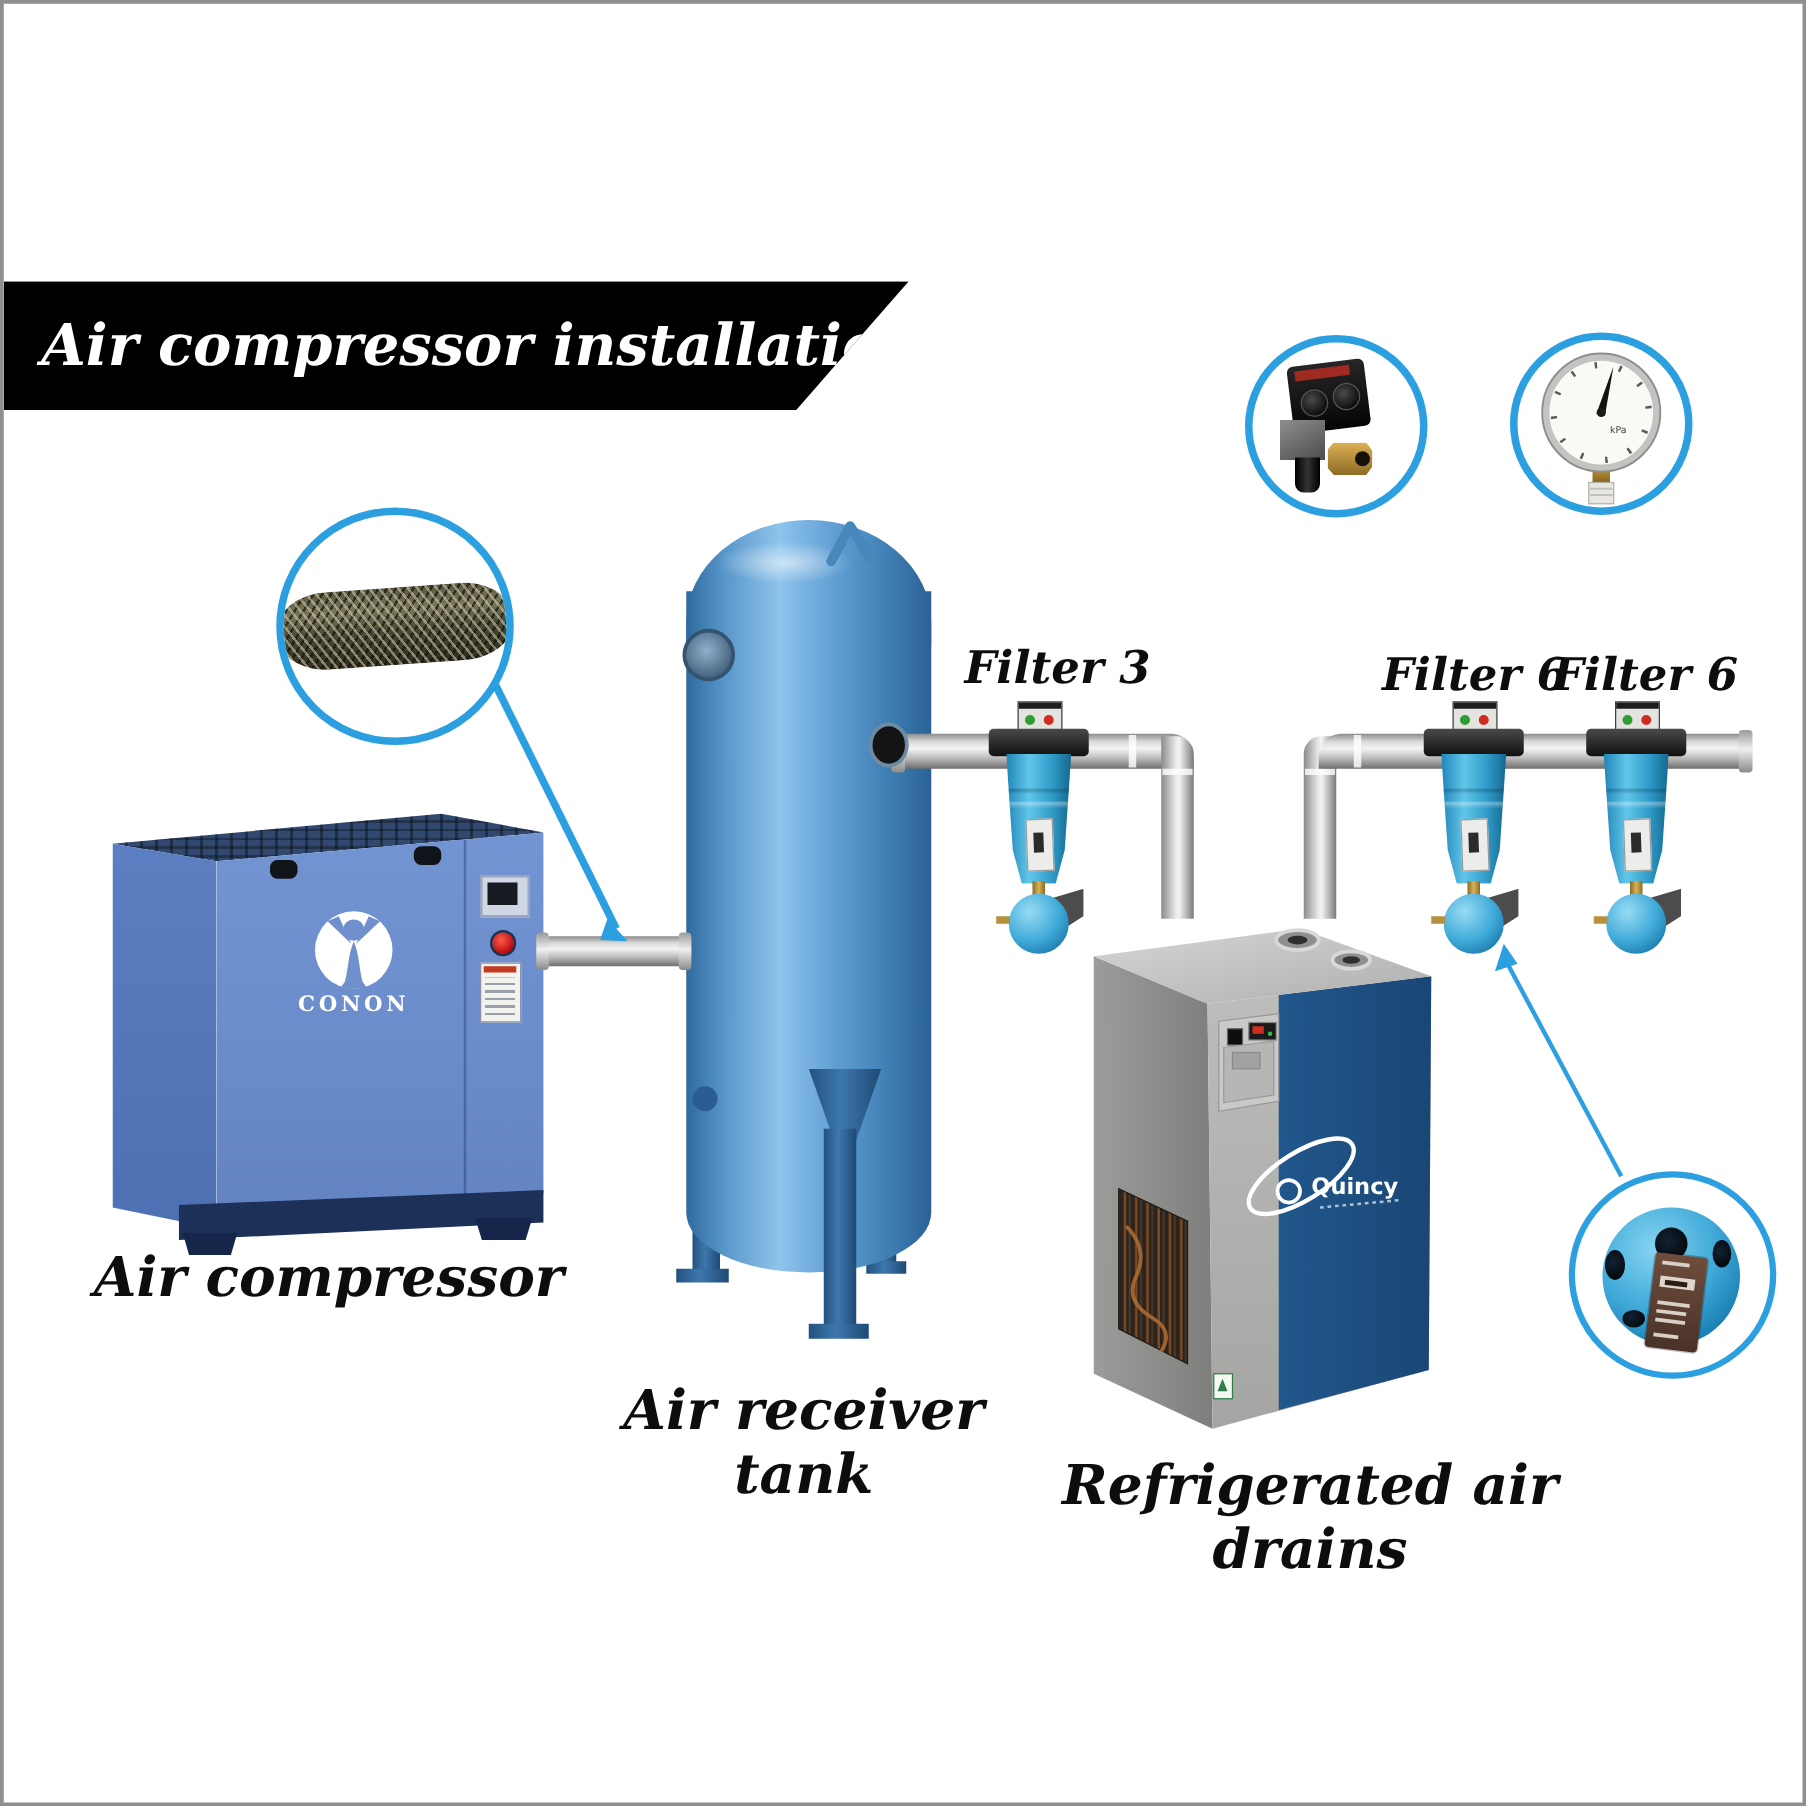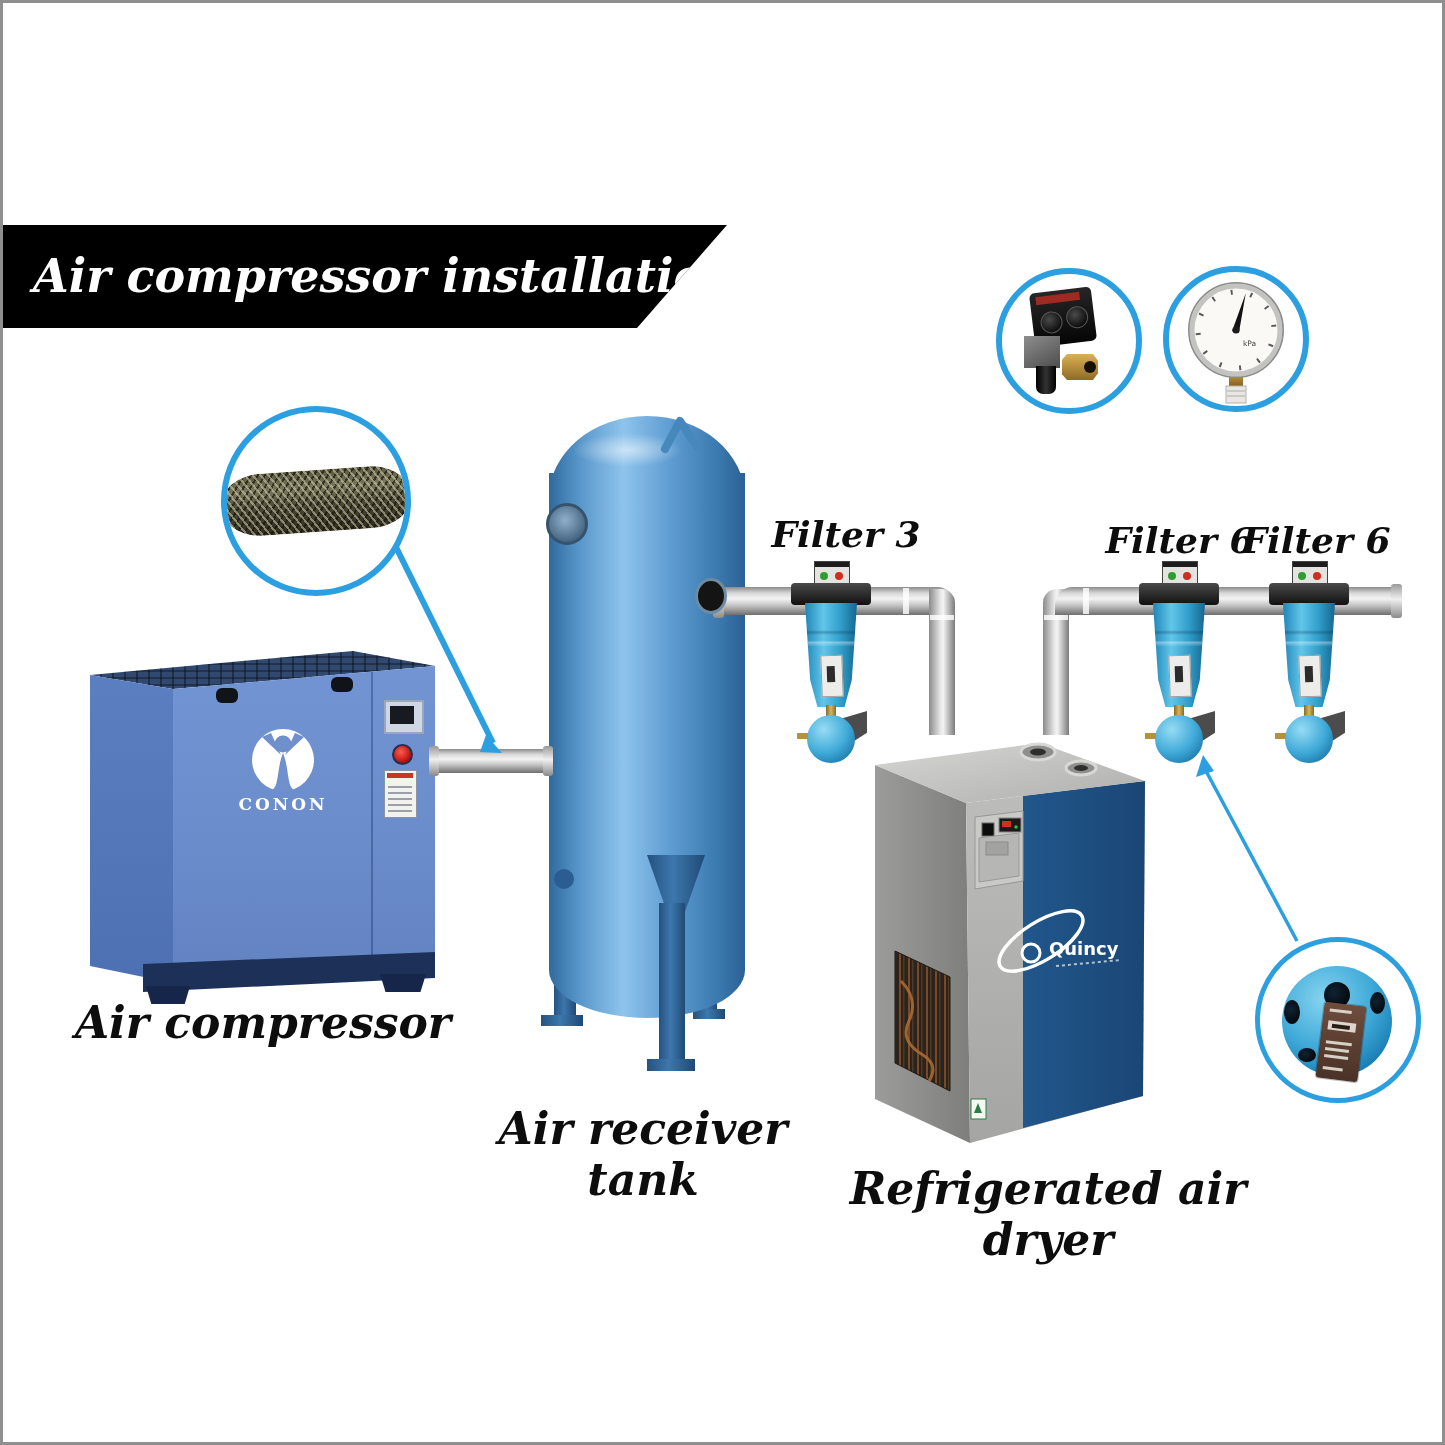--- a/index.html
+++ b/index.html
@@ -255,21 +255,21 @@
       <div class="abs" style="left:8px;top:20px;width:20px;height:20px;border-radius:50%;background:radial-gradient(circle at 40% 35%,#4a4a4a,#0c0c0c 75%);border:1px solid #555;"></div>
       <div class="abs" style="left:34px;top:18px;width:20px;height:20px;border-radius:50%;background:radial-gradient(circle at 40% 35%,#4a4a4a,#0c0c0c 75%);border:1px solid #555;"></div>
     </div>
     <div class="abs" style="left:22px;top:62px;width:36px;height:32px;background:linear-gradient(150deg,#8e8e8e,#4c4c4c);"></div>
     <div class="abs" style="left:34px;top:92px;width:20px;height:28px;border-radius:0 0 7px 7px;background:linear-gradient(90deg,#000,#333 50%,#000);"></div>
     <div class="abs" style="left:60px;top:80px;width:36px;height:26px;background:linear-gradient(180deg,#dcb054,#8e6c26);clip-path:polygon(0 22%,14% 0,86% 0,100% 26%,100% 74%,86% 100%,14% 100%,0 78%);">
       <div class="abs" style="left:22px;top:7px;width:12px;height:12px;border-radius:50%;background:#151008;"></div>
     </div>
   </div>
 
-  <div class="abs ring" style="left:1160px;top:263px;width:134px;height:134px;">
+  <div class="abs ring" style="left:1205px;top:263px;width:134px;height:134px;">
     <svg width="134" height="134" viewBox="0 0 134 134">
       <defs>
         <linearGradient id="gBrass" x1="0" y1="0" x2="0" y2="1">
           <stop offset="0" stop-color="#cd9c3e"></stop>
             <stop offset="1" stop-color="#7c5c18"></stop>
         </linearGradient>
       </defs>
       <rect x="60" y="100" width="14" height="16" fill="url(#gBrass)"></rect>
       <rect x="57" y="114" width="20" height="17" fill="#e9e7e3" stroke="#b3b1ad" stroke-width="1"></rect>
       <line x1="58" y1="119" x2="76" y2="119" stroke="#c2c0bc" stroke-width="1.5"></line>
@@ -307,15 +307,15 @@
     <polygon points="483,732 499,750 477,749" fill="#2b9fdf"></polygon>
     <line x1="1294" y1="938" x2="1203" y2="768" stroke="#2b9fdf" stroke-width="3.5"></line>
     <polygon points="1193,774 1200,752 1211,768" fill="#2b9fdf"></polygon>
   </svg>
 
   <div class="lbl" style="left:768px;top:510px;width:150px;font-size:36px;z-index:7;">Filter 3</div>
   <div class="lbl" style="left:1102px;top:516px;width:150px;font-size:36px;z-index:7;">Filter 6</div>
   <div class="lbl" style="left:1238px;top:516px;width:150px;font-size:36px;z-index:7;">Filter 6</div>
   <div class="lbl" style="left:60px;top:994px;width:400px;font-size:44px;z-index:7;">Air compressor</div>
   <div class="lbl" style="left:450px;top:1100px;width:380px;font-size:44px;z-index:7;">Air receiver tank</div>
-  <div class="lbl" style="left:805px;top:1160px;width:480px;font-size:44px;z-index:7;">Refrigerated air dryer</div>
+  <div class="lbl" style="left:805px;top:1160px;width:480px;font-size:44px;z-index:7;">Refrigerated air drains</div>
 
 </div>
 
 </body></html>

